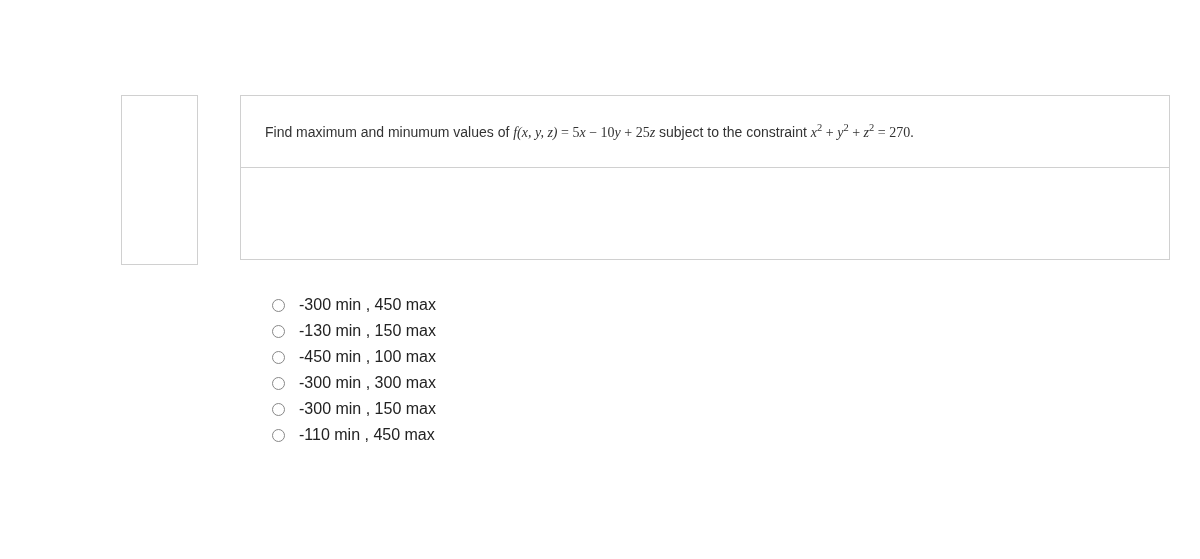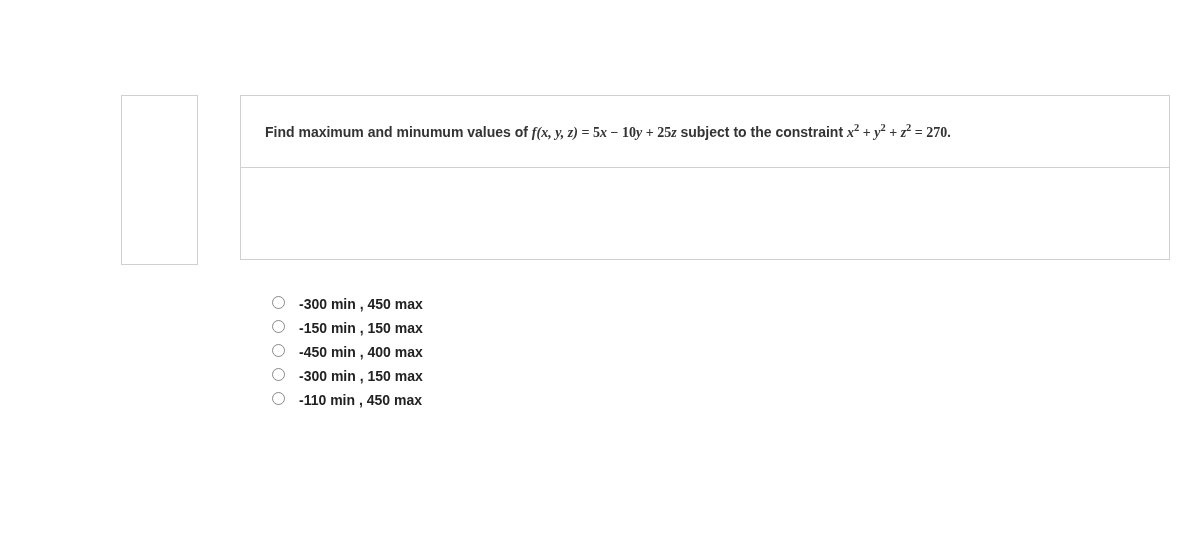--- a/index.html
+++ b/index.html
@@ -21,21 +21,20 @@
       width: 77px;
       height: 170px;
       border: 1px solid #d0d0d0;
       background: #ffffff;
     }
     .content-area {
       position: absolute;
       left: 240px;
       top: 95px;
       width: 930px;
-      font-weight: bold;
     }
     .question-box {
       border: 1px solid #d0d0d0;
       background: #ffffff;
       padding: 26px 24px 24px 24px;
       margin-bottom: 0;
     }
     .question-text {
       font-size: 14px;
       color: #333333;
@@ -59,22 +58,23 @@
       border-top: none;
       background: #ffffff;
       height: 92px;
     }
     .options-area {
       margin-top: 36px;
       padding-left: 32px;
     }
     .option-row {
       display: flex;
+      align-items: center;
       margin-bottom: 8px;
-      font-size: 14px;
+      font-size: 16px;
       color: #222222;
     }
     .radio-circle {
       width: 13px;
       height: 13px;
       border: 1.5px solid #888888;
       border-radius: 50%;
       margin-right: 14px;
       flex-shrink: 0;
       background: #ffffff;
@@ -93,25 +93,29 @@
   </div>
   <div class="answer-box"></div>
 
   <div class="options-area">
     <div class="option-row">
       <span class="radio-circle"></span>
       <span>-300 min , 450 max</span>
     </div>
     <div class="option-row">
       <span class="radio-circle"></span>
-      <span>-150 min , 150 max</span>
+      <span>-130 min , 150 max</span>
     </div>
     <div class="option-row">
       <span class="radio-circle"></span>
-      <span>-450 min , 400 max</span>
+      <span>-450 min , 100 max</span>
+    </div>
+    <div class="option-row">
+      <span class="radio-circle"></span>
+      <span>-300 min , 300 max</span>
     </div>
     <div class="option-row">
       <span class="radio-circle"></span>
       <span>-300 min , 150 max</span>
     </div>
     <div class="option-row">
       <span class="radio-circle"></span>
       <span>-110 min , 450 max</span>
     </div>
   </div>

